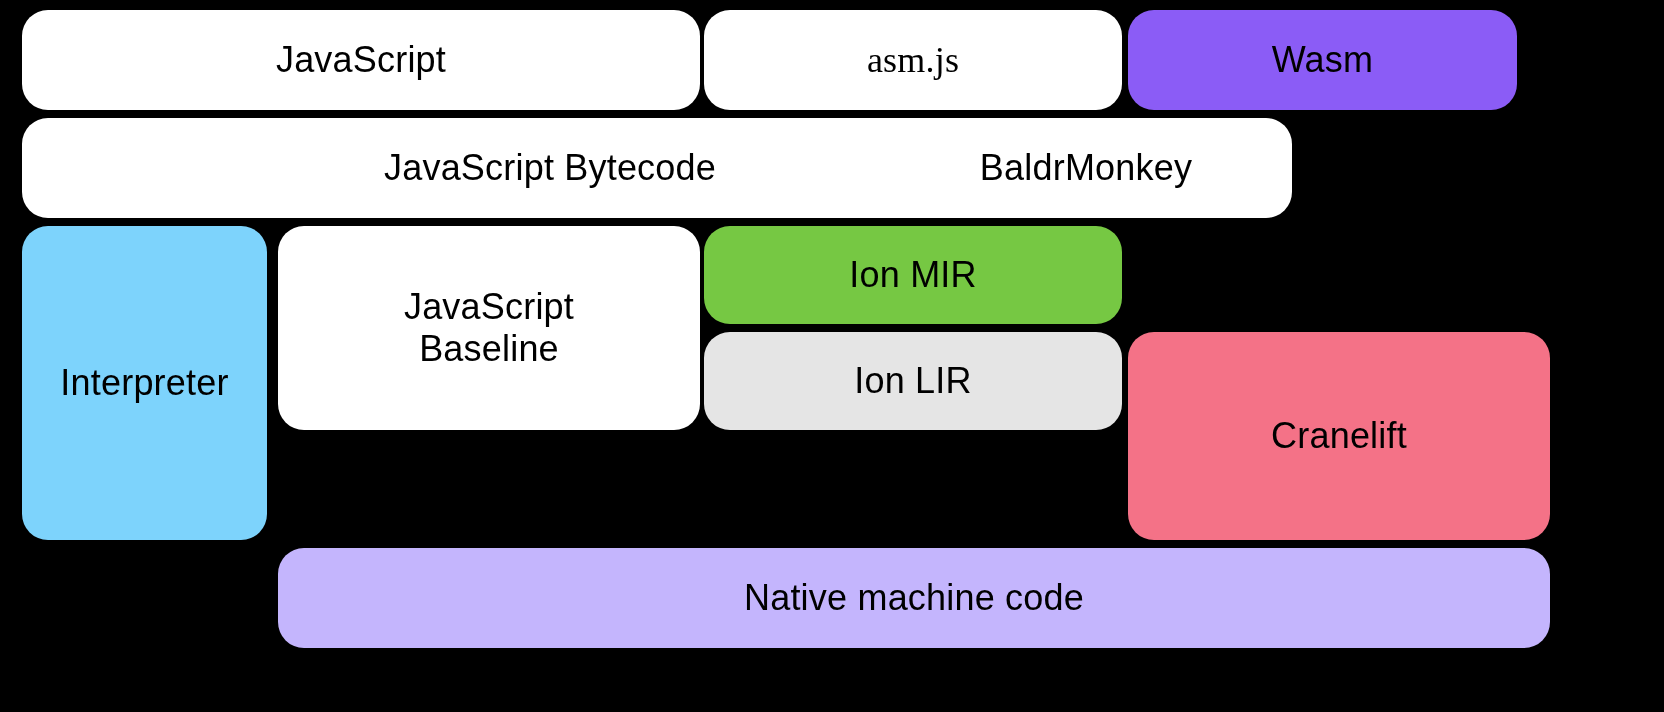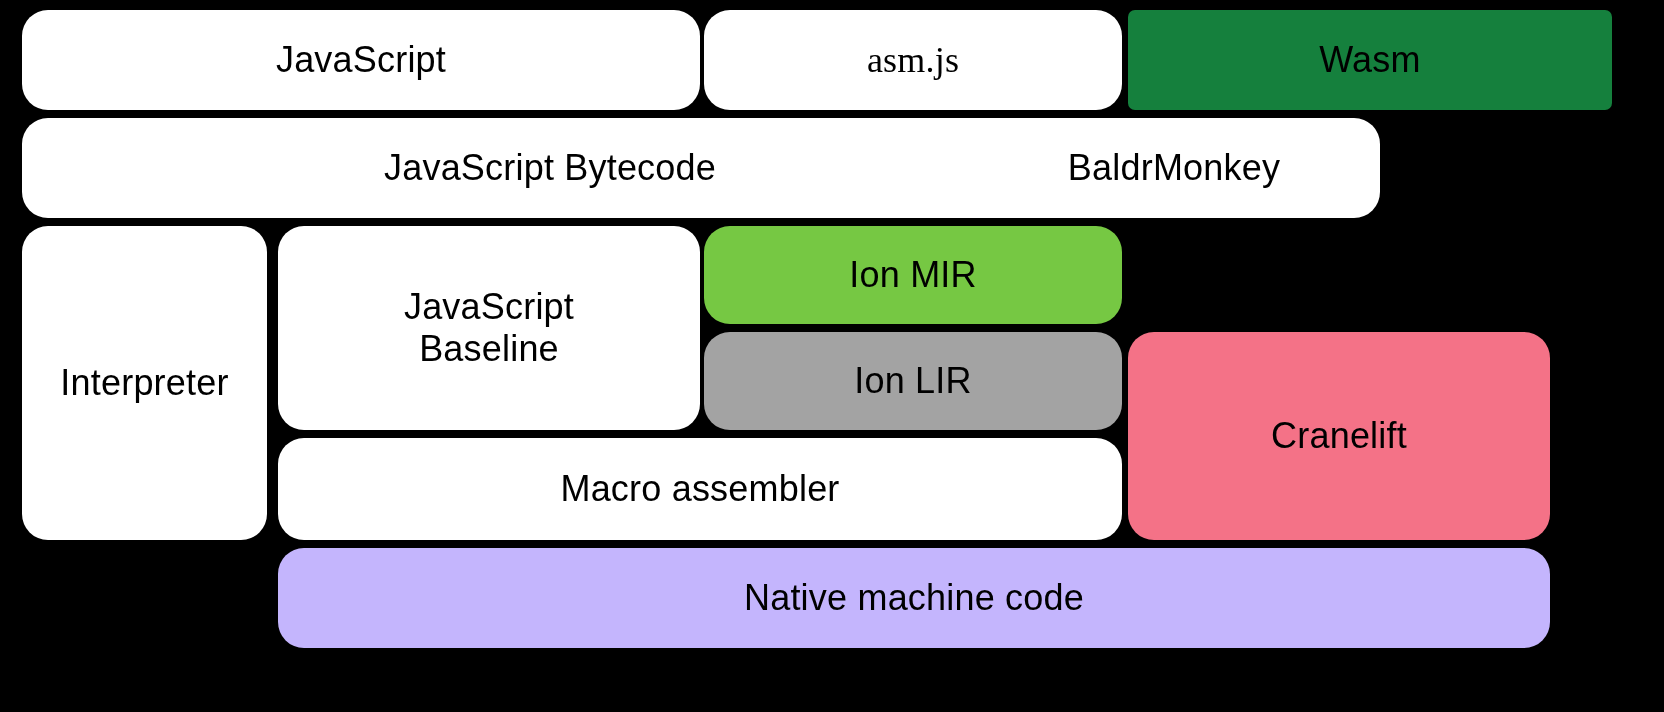--- a/index.html
+++ b/index.html
@@ -32,24 +32,23 @@
     padding: 2px 10px;
   }
   .node.two-line { line-height: 1.18; }
 </style>
 </head>
 <body>
 
 <div id="diagram">
     <div class="node" style="left: 22px; top: 10px; width: 678px; height: 100px; background: rgb(255, 255, 255);">JavaScript</div>
     <div class="node" style="left: 704px; top: 10px; width: 418px; height: 100px; background: rgb(255, 255, 255); font-family: Liberation Serif, serif;">asm.js</div>
-    <div class="node" style="left: 1128px; top: 10px; width: 484px; height: 100px; background: #15803d; border-radius: 7px;">Wasm</div>
+    <div class="node" style="left: 1128px; top: 10px; width: 389px; height: 100px; background: #8b5cf6;">Wasm</div>
     <div class="node" style="left: 22px; top: 118px; width: 1056px; height: 100px; background: rgb(255, 255, 255);">JavaScript Bytecode</div>
-    <div class="node" style="left: 968px; top: 118px; width: 412px; height: 100px; background: rgb(255, 255, 255);">BaldrMonkey</div>
-    <div class="node" style="left: 22px; top: 226px; width: 245px; height: 314px; background: #ffffff;">Interpreter</div>
+    <div class="node" style="left: 880px; top: 118px; width: 412px; height: 100px; background: rgb(255, 255, 255);">BaldrMonkey</div>
+    <div class="node" style="left: 22px; top: 226px; width: 245px; height: 314px; background: #7dd3fc;">Interpreter</div>
     <div class="node two-line" style="left: 278px; top: 226px; width: 422px; height: 204px; background: rgb(255, 255, 255);">JavaScript
 Baseline</div>
     <div class="node" style="left: 704px; top: 226px; width: 418px; height: 98px; background: rgb(118, 200, 67); text-align: center;">Ion MIR</div>
-    <div class="node" style="left: 704px; top: 332px; width: 418px; height: 98px; background: #a3a3a3;">Ion LIR</div>
+    <div class="node" style="left: 704px; top: 332px; width: 418px; height: 98px; background: #e5e5e5;">Ion LIR</div>
     <div class="node" style="left: 1128px; top: 332px; width: 422px; height: 208px; background: rgb(244, 114, 135);">Cranelift</div>
-    <div class="node" style="left: 278px; top: 438px; width: 844px; height: 102px; background: rgb(255, 255, 255);">Macro assembler</div>
     <div class="node" style="left: 278px; top: 548px; width: 1272px; height: 100px; background: #c4b5fd;">Native machine code</div>
   </div>
 
 </body></html>

